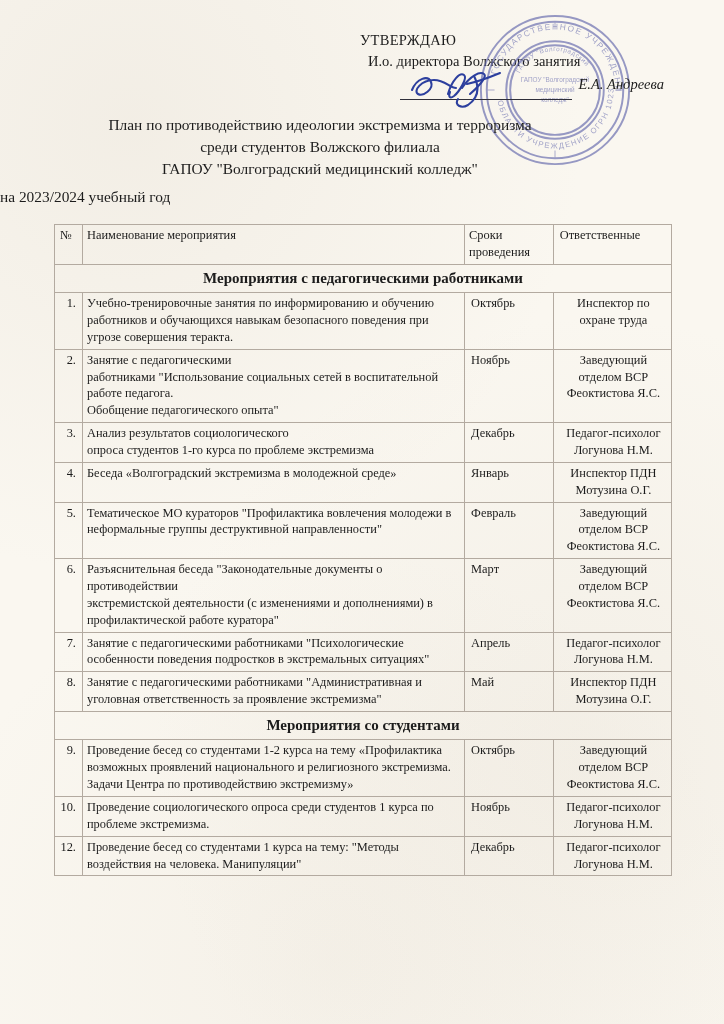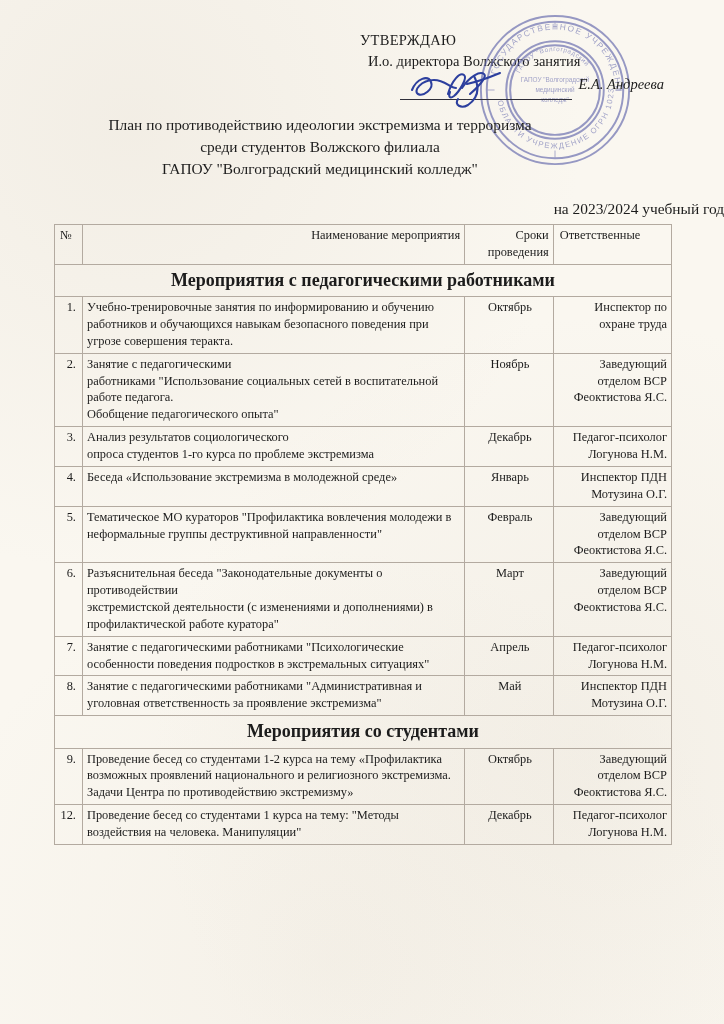--- a/index.html
+++ b/index.html
@@ -112,24 +112,24 @@
     width: 640px;
     text-align: center;
     font-size: 15.4px;
     line-height: 1.42;
     z-index: 3;
   }
   .doc-title span { display: block; white-space: nowrap; }
 
   .doc-year {
     position: absolute;
-    top: 200px;
+    top: 188px;
     left: 0;
     width: 724px;
-    text-align: right;
+    text-align: left;
     font-size: 15.4px;
     z-index: 3;
   }
 
   
   .plan-table {
     position: absolute;
     top: 224px;
     left: 54px;
     width: 618px;
@@ -142,35 +142,35 @@
     border: 1px solid #b3aaa0;
     padding: 2px 4px 3px 4px;
     vertical-align: top;
     font-weight: normal;
   }
   .col-num   { width: 26px;  text-align: right; padding-right: 6px; }
   .col-name  { width: 362px; }
   .col-date  { width: 84px;  }
   .col-resp  { width: 112px; }
 
-  thead td { text-align: right; vertical-align: top; padding-top: 4px; }
+  thead td { text-align: left; vertical-align: top; padding-top: 4px; }
   thead td.head-num  { text-align: left; padding-left: 5px; vertical-align: top; }
   thead td.head-resp { text-align: left; padding-left: 6px; }
 
   tr.section-row td {
     text-align: center;
     font-weight: bold;
-    font-size: 18px;
+    font-size: 15px;
     padding: 3px 4px 4px 4px;
   }
 
   td.cell-num  { text-align: right; padding-right: 6px; white-space: nowrap; }
   td.cell-name { text-align: left; white-space: pre-line; }
-  td.cell-date { text-align: center; padding-left: 6px; white-space: nowrap; margin-left: 30px; }
-  td.cell-resp { text-align: right; padding-left: 6px; white-space: pre-line; }
+  td.cell-date { text-align: left; padding-left: 6px; white-space: nowrap; margin-left: 30px; }
+  td.cell-resp { text-align: center; padding-left: 6px; white-space: pre-line; }
 </style>
 </head>
 <body>
 
 <div class="paper-texture"></div>
 
 <div class="page">
 
   <svg class="stamp" viewBox="0 0 160 160" aria-hidden="true">
     <g fill="none" stroke="#5a5fa8" stroke-width="2">
@@ -269,21 +269,21 @@
         </tr>
         <tr>
           <td class="cell-num">3.</td>
           <td class="cell-name">Анализ результатов социологического
 опроса студентов 1-го курса по проблеме экстремизма</td>
           <td class="cell-date">Декабрь</td>
           <td class="cell-resp">Педагог-психолог Логунова Н.М.</td>
         </tr>
         <tr>
           <td class="cell-num">4.</td>
-          <td class="cell-name">Беседа «Использование экстремизма в молодежной среде»</td>
+          <td class="cell-name">Беседа «Волгоградский экстремизма в молодежной среде»</td>
           <td class="cell-date">Январь</td>
           <td class="cell-resp">Инспектор ПДН Мотузина О.Г.</td>
         </tr>
         <tr>
           <td class="cell-num">5.</td>
           <td class="cell-name">Тематическое МО кураторов "Профилактика вовлечения молодежи в неформальные группы деструктивной направленности"</td>
           <td class="cell-date">Февраль</td>
           <td class="cell-resp">Заведующий отделом ВСР Феоктистова Я.С.</td>
         </tr>
         <tr>
@@ -308,20 +308,26 @@
         <tr class="section-row">
           <td colspan="4">Мероприятия со студентами</td>
         </tr>
         <tr>
           <td class="cell-num">9.</td>
           <td class="cell-name">Проведение бесед со студентами 1-2 курса  на тему «Профилактика возможных проявлений национального и религиозного экстремизма. Задачи Центра по противодействию экстремизму»</td>
           <td class="cell-date">Октябрь</td>
           <td class="cell-resp">Заведующий отделом ВСР Феоктистова Я.С.</td>
         </tr>
         <tr>
+          <td class="cell-num">10.</td>
+          <td class="cell-name">Проведение социологического опроса среди студентов 1 курса по проблеме экстремизма.</td>
+          <td class="cell-date">Ноябрь</td>
+          <td class="cell-resp">Педагог-психолог Логунова Н.М.</td>
+        </tr>
+        <tr>
           <td class="cell-num">12.</td>
           <td class="cell-name">Проведение бесед со студентами 1 курса на тему: "Методы воздействия на человека. Манипуляции"</td>
           <td class="cell-date">Декабрь</td>
           <td class="cell-resp">Педагог-психолог Логунова Н.М.</td>
         </tr>
       </tbody>
   </table>
 
 </div>
 

